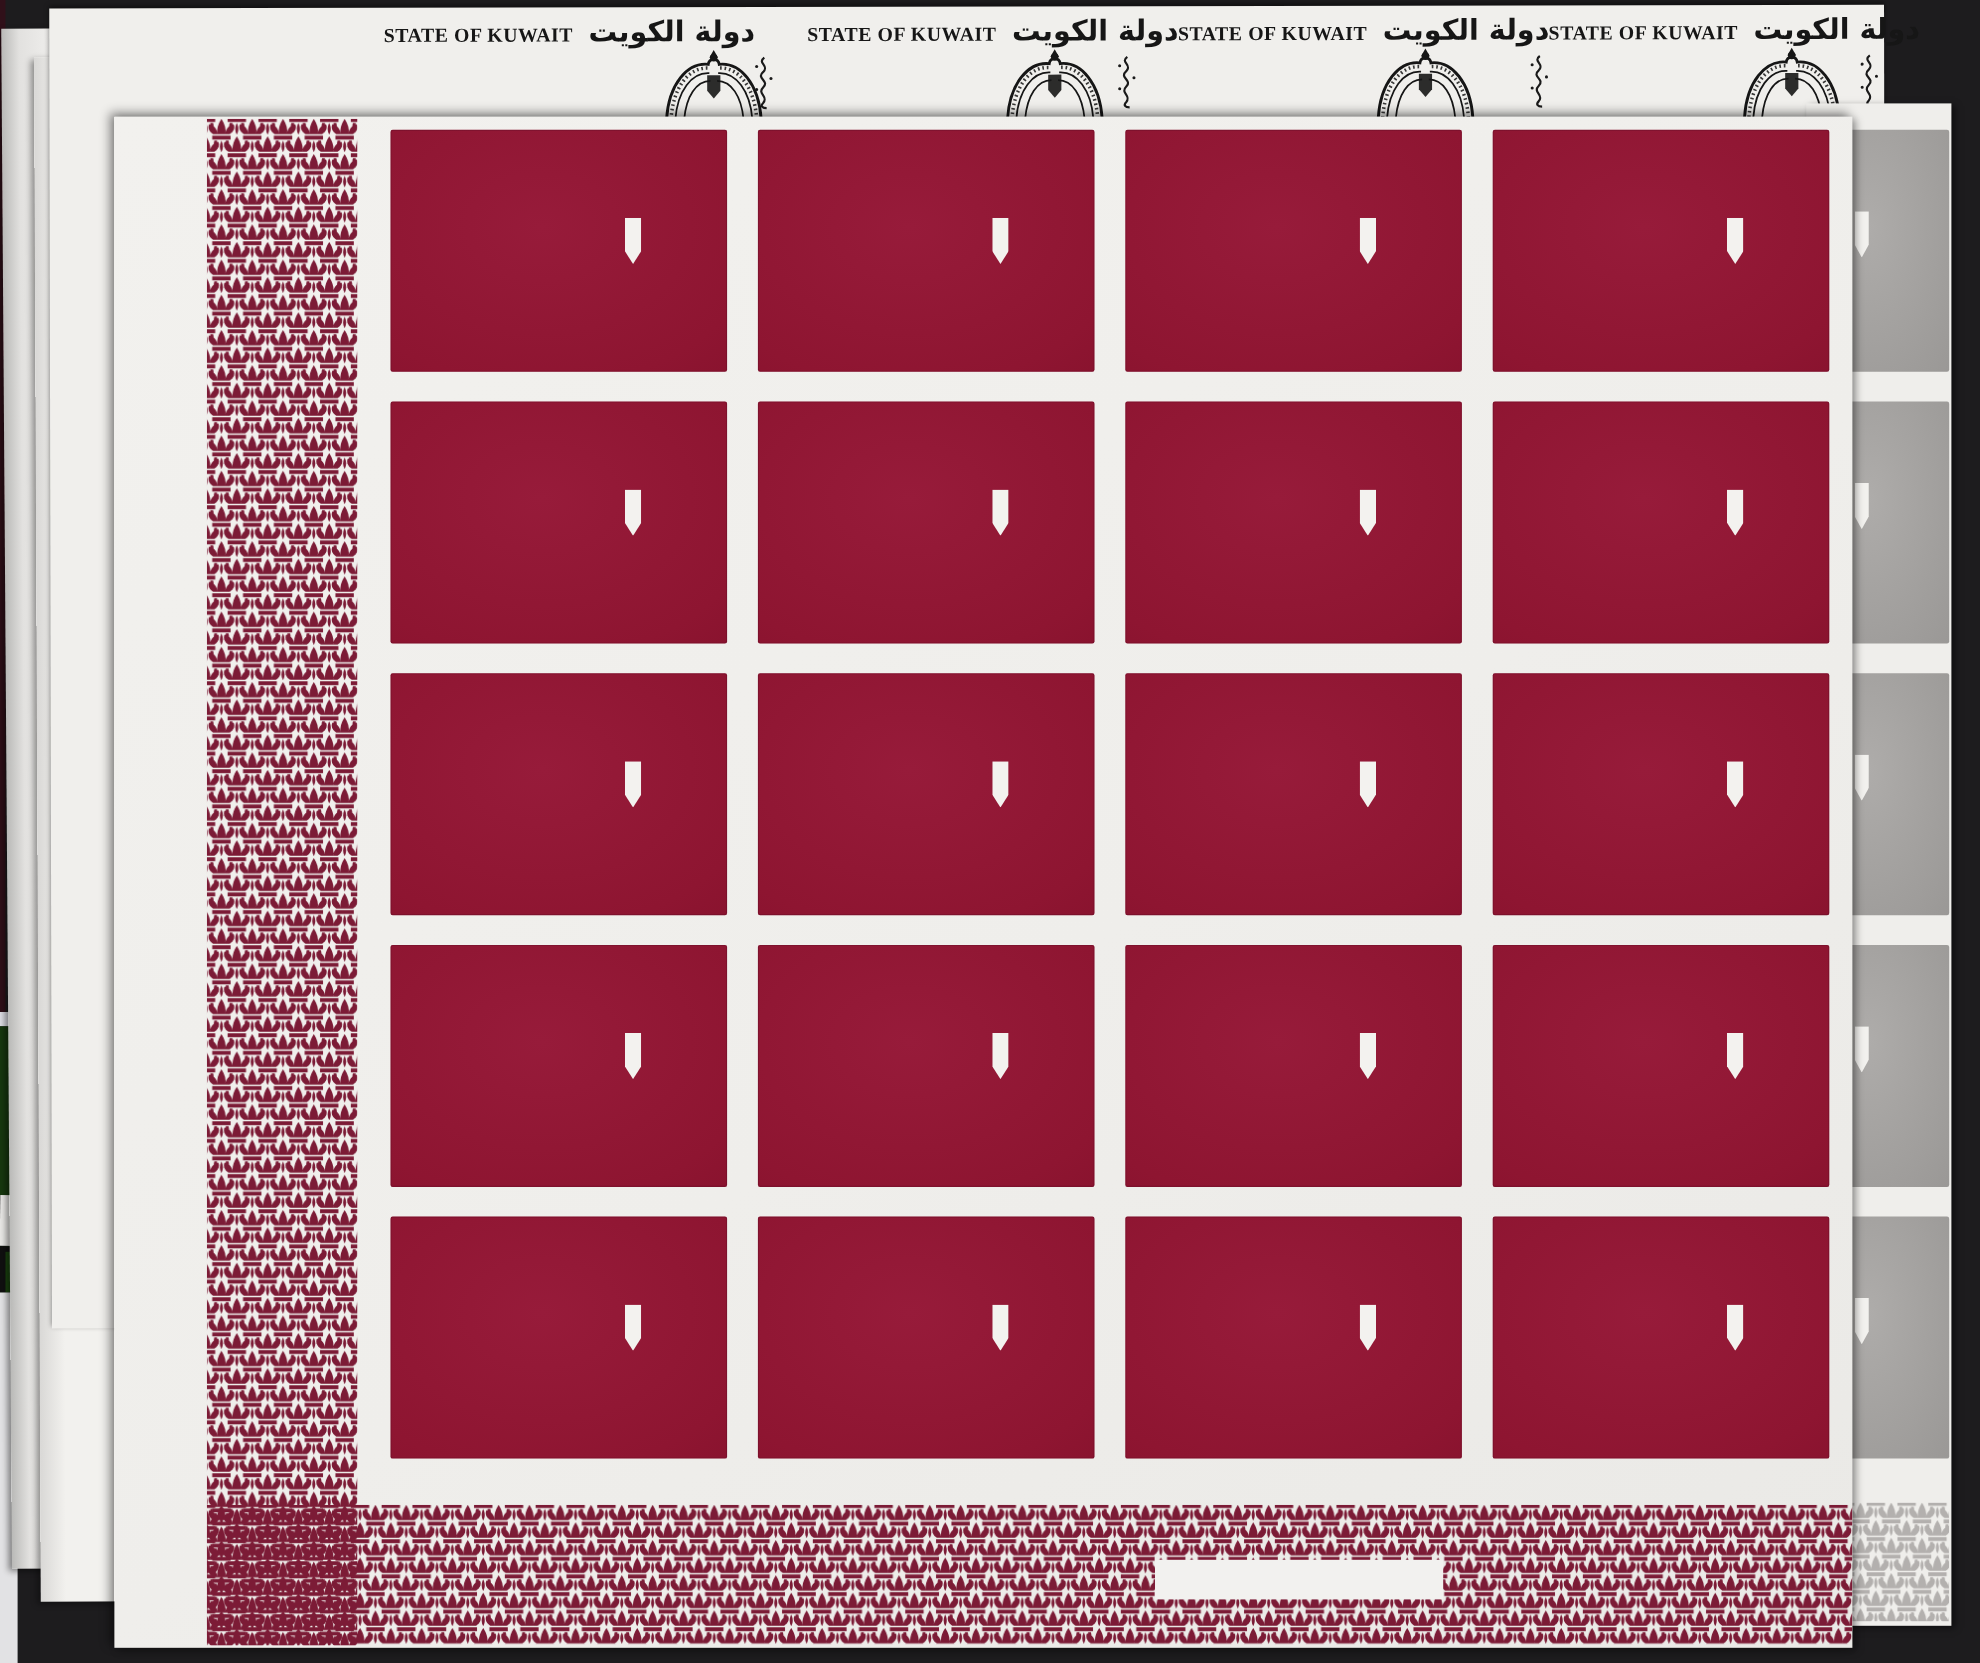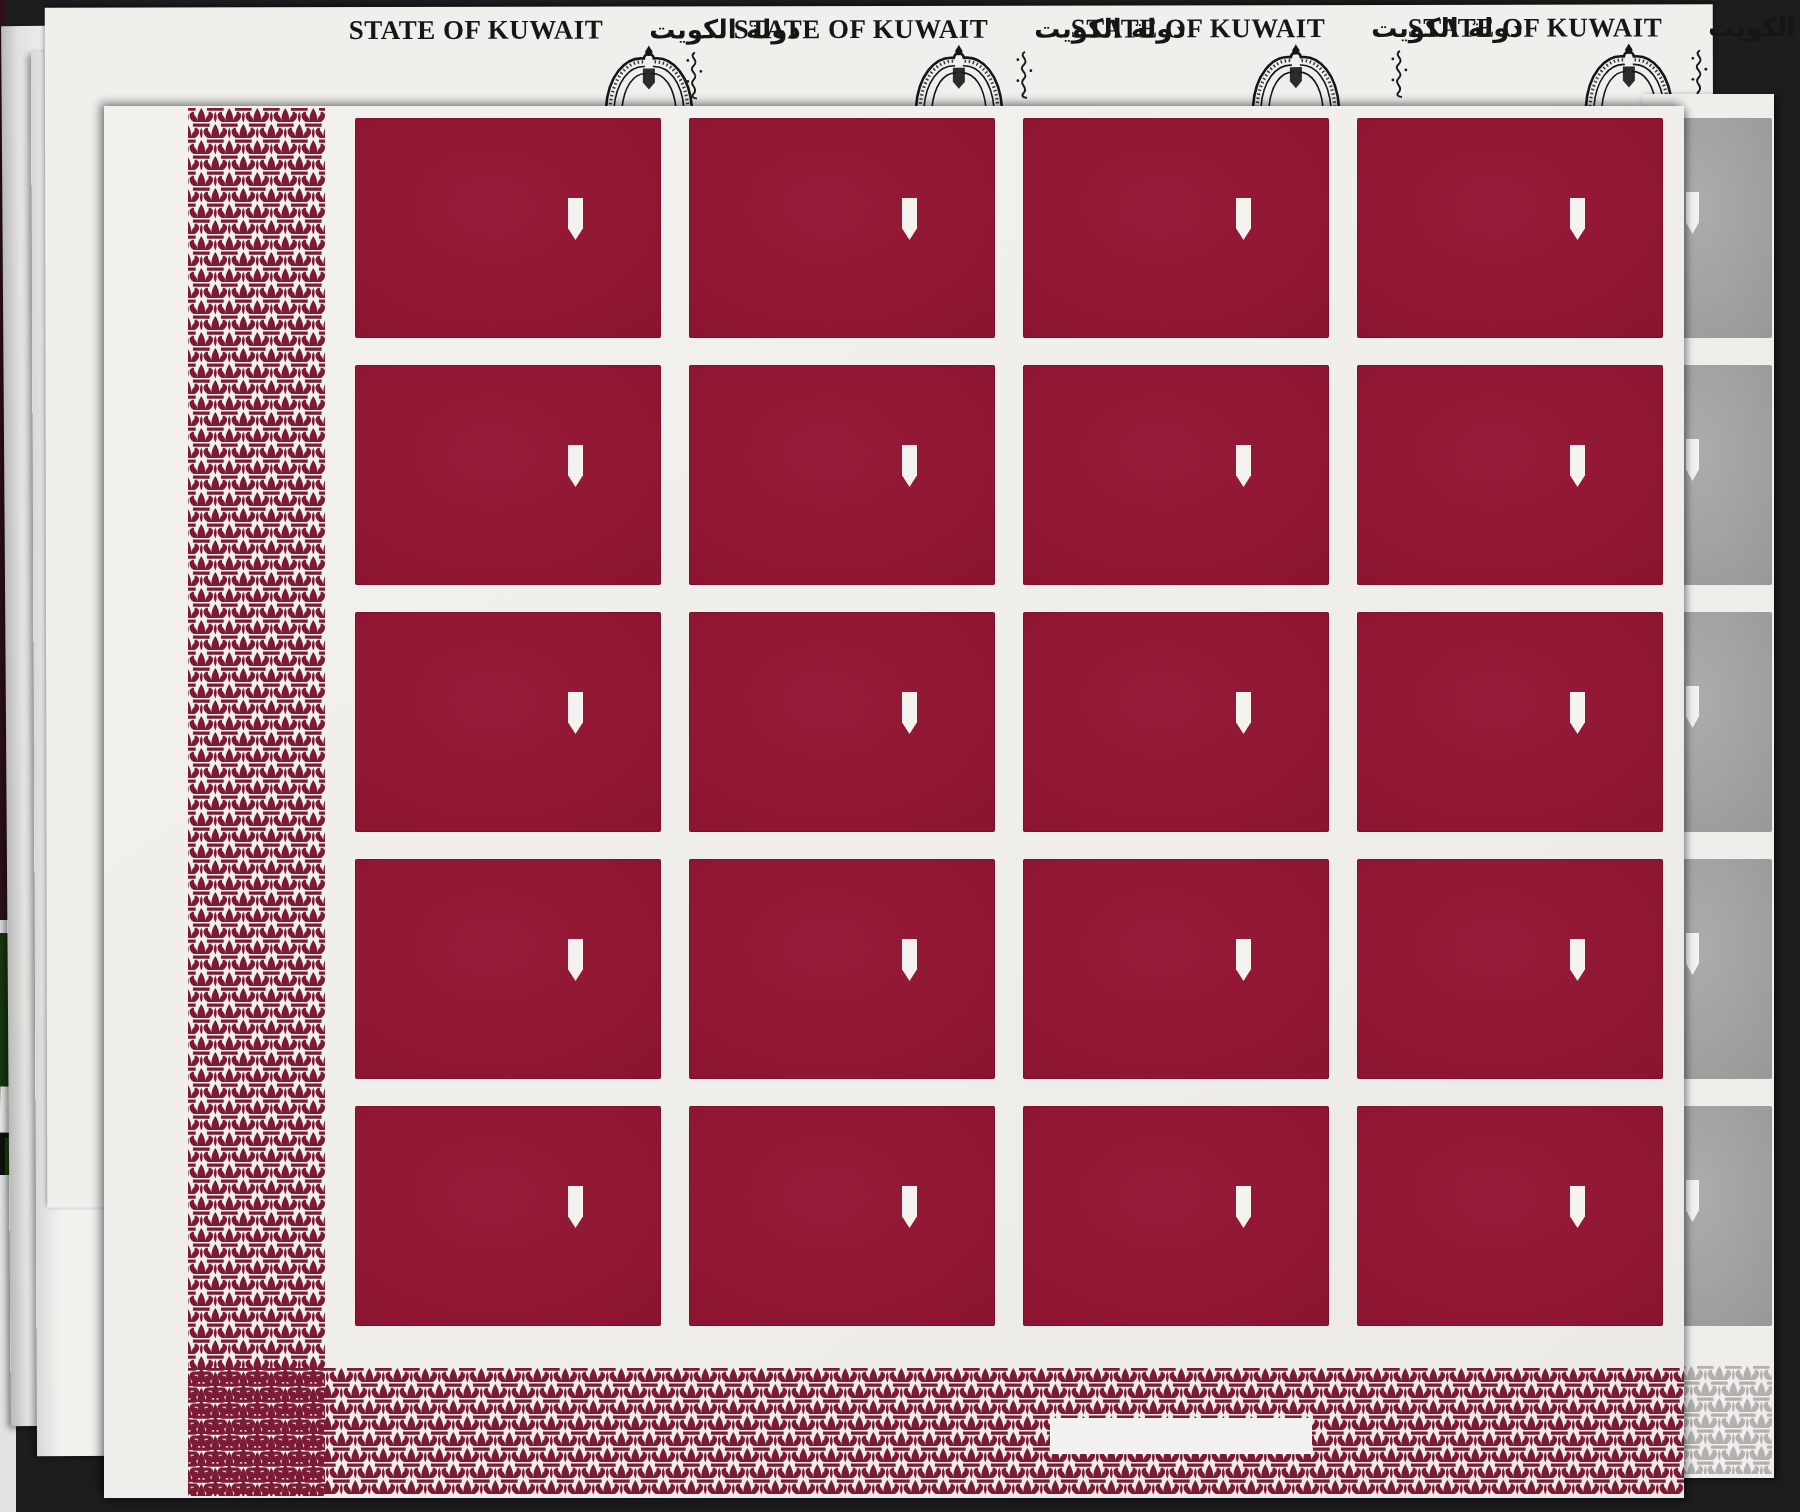--- a/index.html
+++ b/index.html
@@ -15,23 +15,23 @@
   .sheet-edge-b{left:34px;top:52px;width:92px;height:1404px;z-index:3;
     background:linear-gradient(90deg,#d9d8d6 0%,#f2f1ee 25%);
     transform:rotate(-0.25deg);box-shadow:-3px 2px 6px rgba(0,0,0,.4);}
   .left-dark-sliver{left:0;top:290px;width:5px;height:920px;background:#301019;z-index:1;}
 
   
   .header-sheet{left:46px;top:6px;width:1668px;height:1200px;z-index:4;
     background:#f0efec;transform:rotate(-0.12deg);
     box-shadow:0 -2px 5px rgba(0,0,0,.5);}
   .header-unit{position:absolute;top:8px;display:flex;align-items:baseline;gap:14px;white-space:nowrap;}
-  .header-title{font-family:"Liberation Serif",serif;font-weight:700;font-size:27px;
+  .header-title{font-family:"Liberation Serif",serif;font-weight:700;font-size:18px;
     letter-spacing:.5px;color:#161616;}
-  .header-arabic{font-family:"DejaVu Sans",sans-serif;font-weight:700;font-size:26px;color:#161616;margin-left:32px;}
+  .header-arabic{font-family:"DejaVu Sans",sans-serif;font-weight:700;font-size:26px;color:#161616;}
   .emblem{position:absolute;top:38px;width:100px;height:64px;}
   .callig{position:absolute;top:44px;width:22px;height:50px;}
 
   
   .right-white-corner{left:1700px;top:54px;width:88px;height:46px;background:#e9e8e6;z-index:4;transform:rotate(0.8deg);}
   .green-corner{left:1747px;top:57px;width:40px;height:37px;background:#1a430f;
     border-left:5px solid #101010;border-top:5px solid #101010;z-index:5;}
   .green-edge{left:1774px;top:1312px;width:24px;height:154px;background:#17380f;z-index:1;}
   .right-thin-sliver{left:1776px;top:100px;width:16px;height:370px;background:#e2e2e4;z-index:4;}
   .silver-sheet{left:1642px;top:94px;width:132px;height:1384px;z-index:5;

